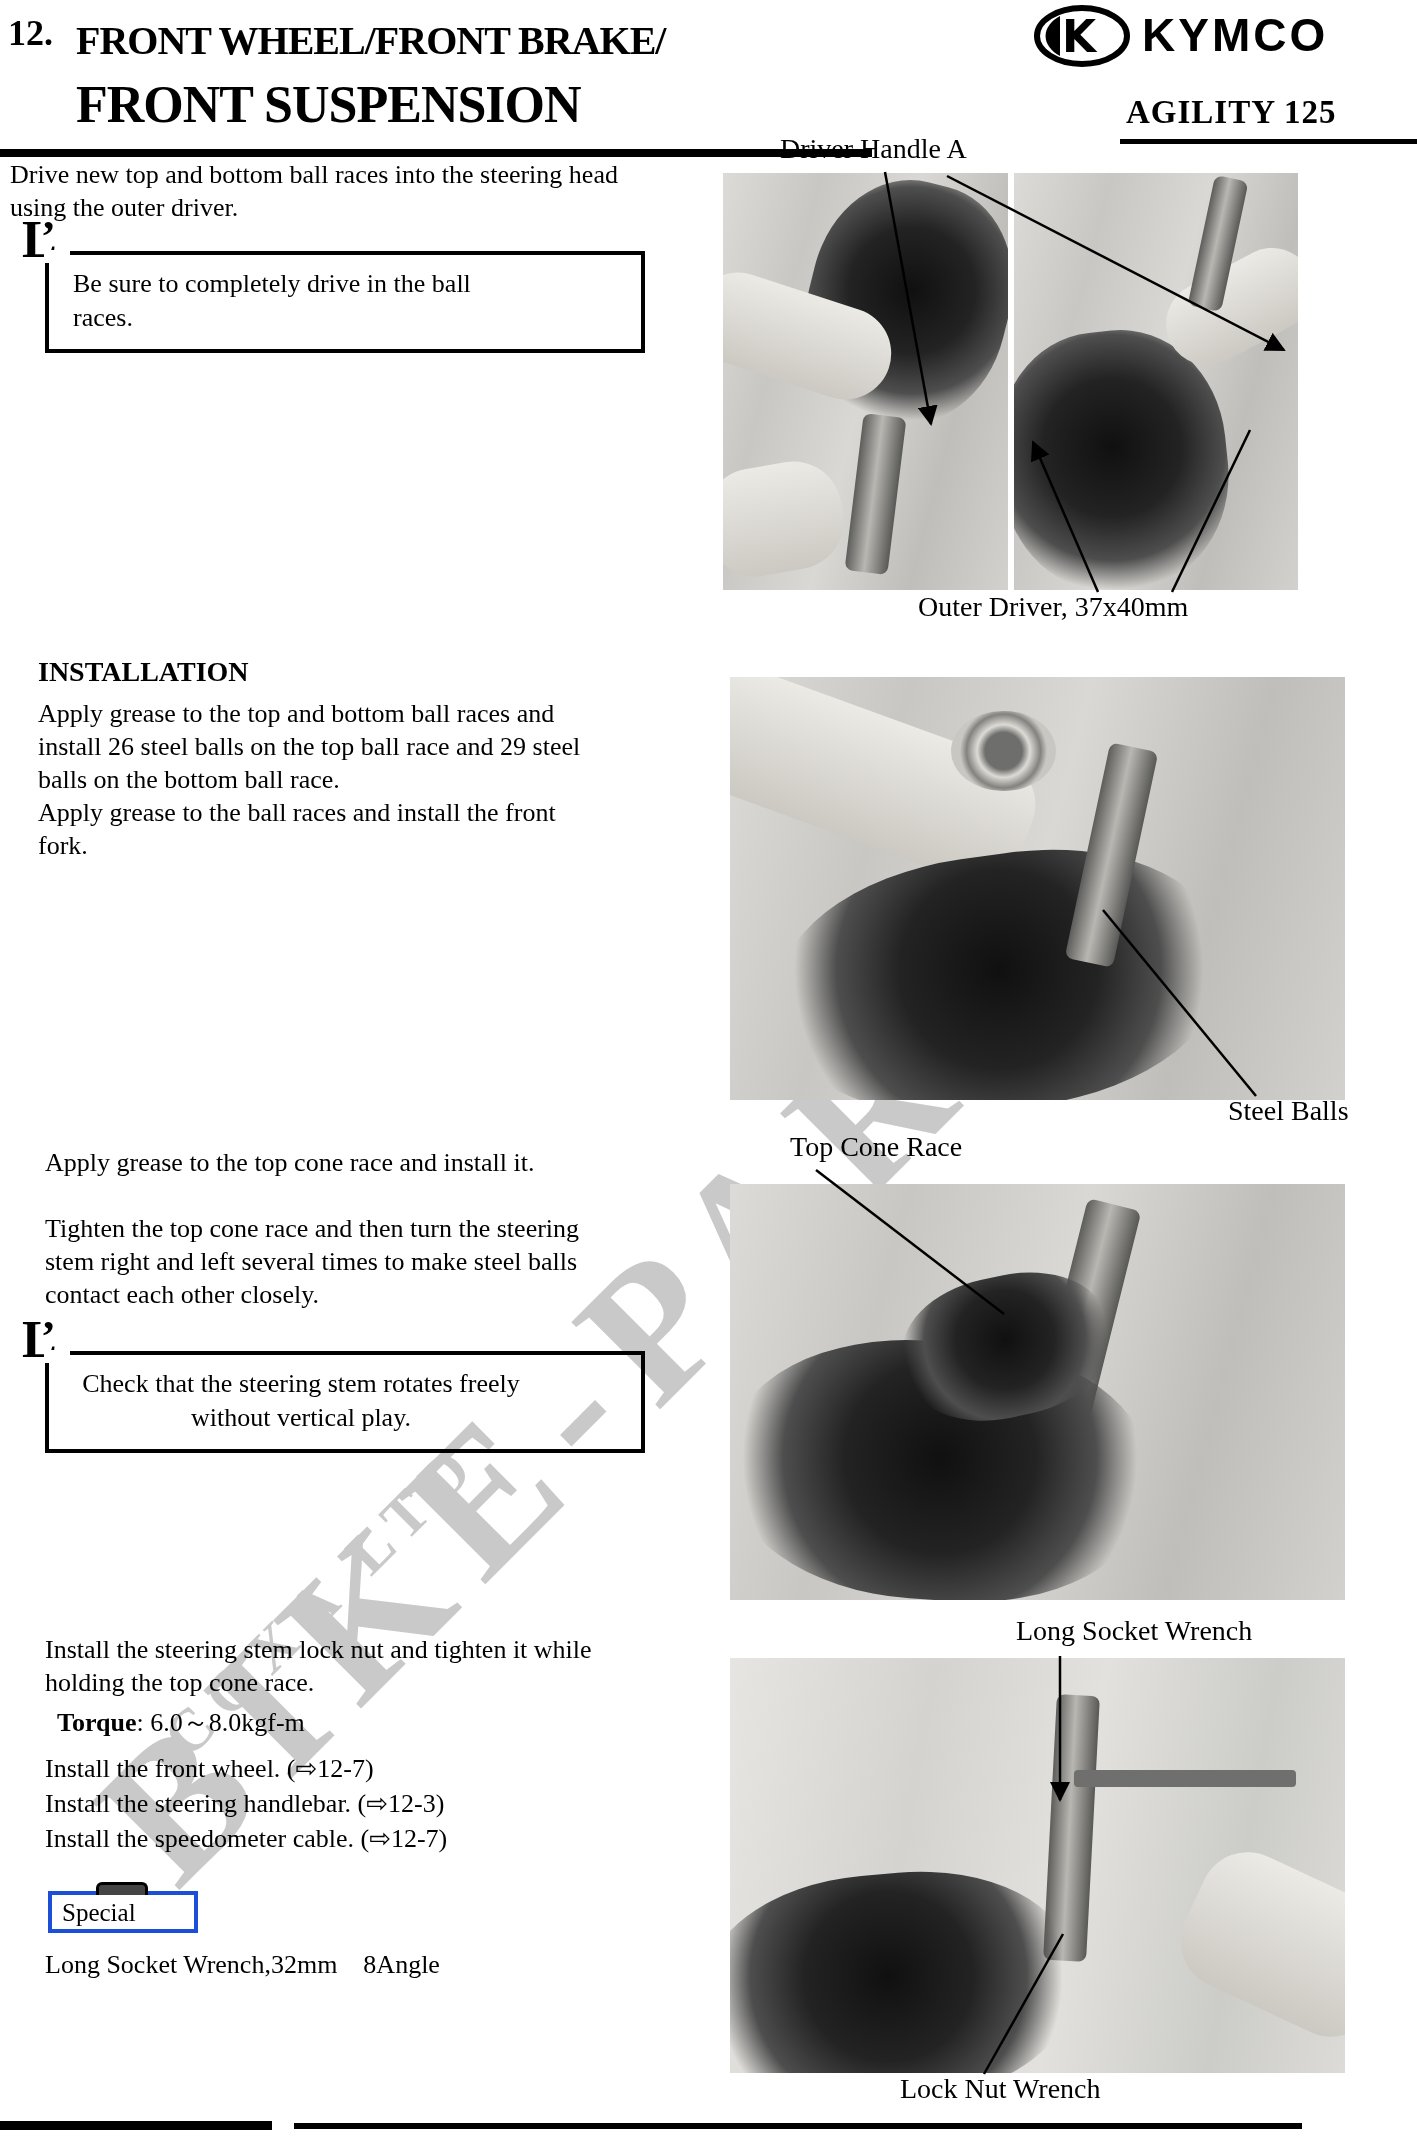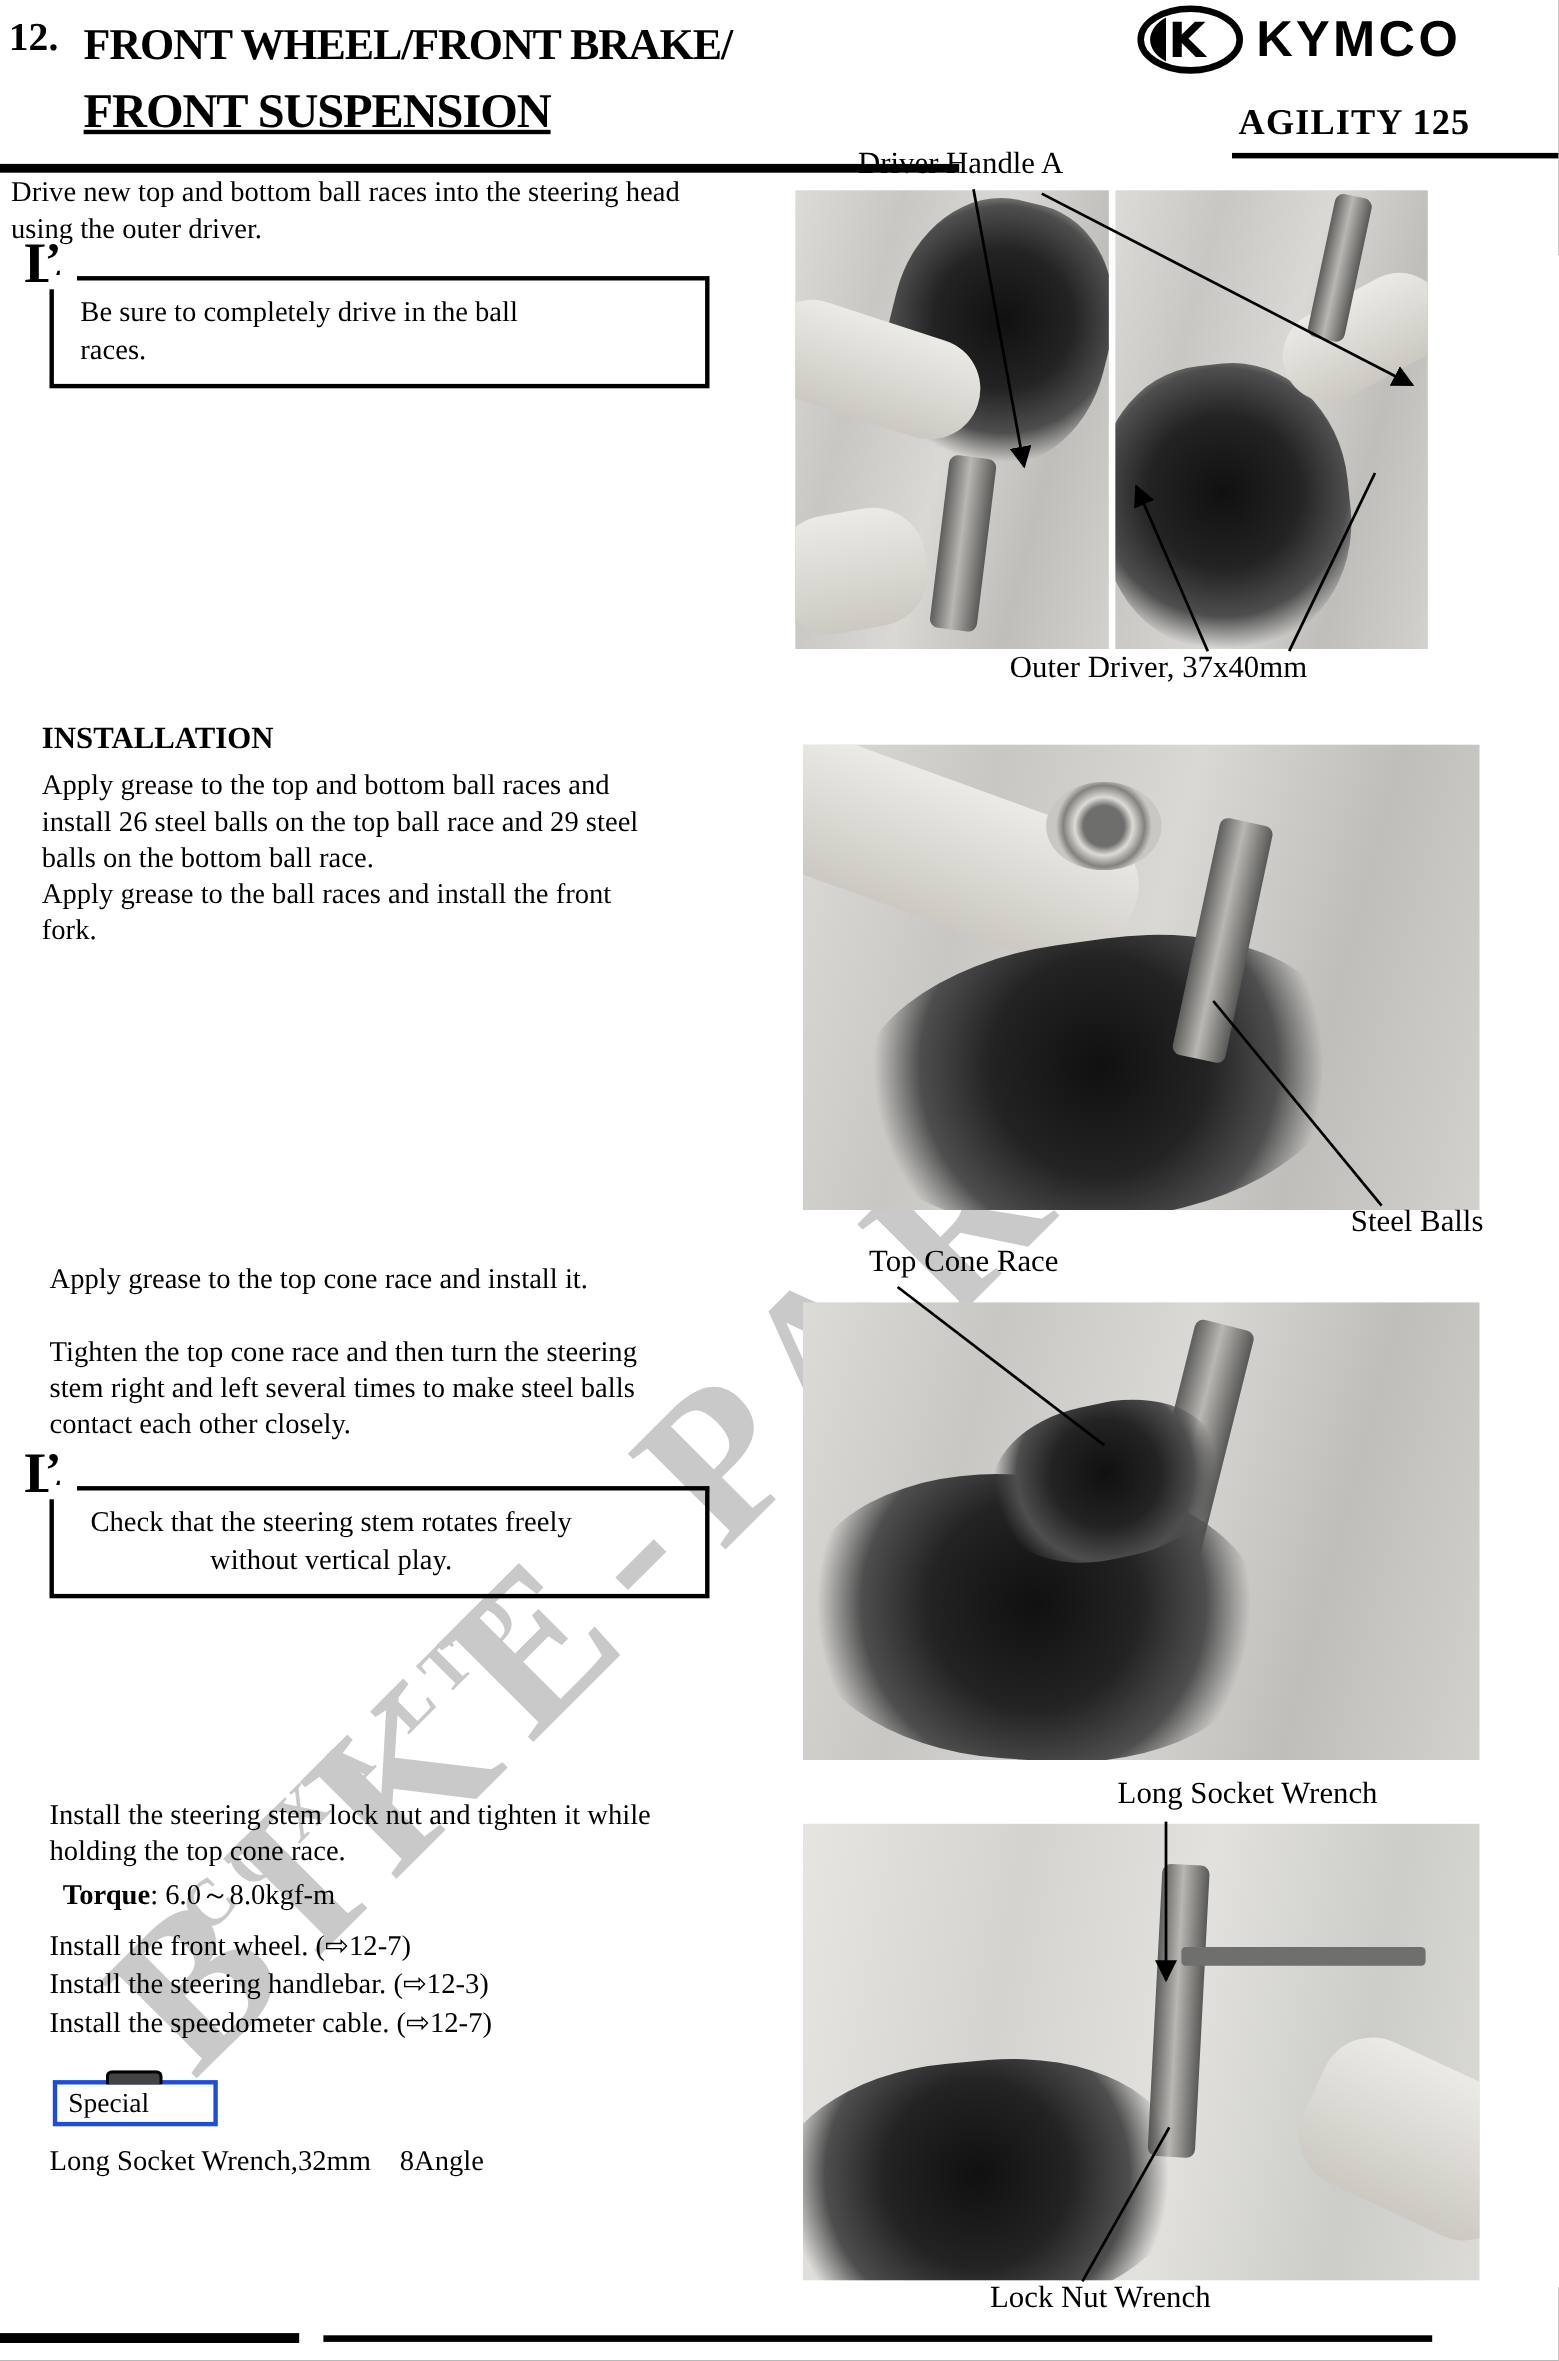--- a/index.html
+++ b/index.html
@@ -30,21 +30,21 @@
 </head>
 <body>
 
 <div class="page">
 
   <div class="abs wm" style="left:55px;top:1770px;font-size:190px;letter-spacing:28px;">BIKE-PARTS</div>
   <div class="abs wm" style="left:150px;top:1722px;font-size:60px;letter-spacing:14px;">COXA LTD</div>
 
   <div class="abs heading" style="left:8px;top:12px;font-size:36px;">12.</div>
   <div class="abs heading" style="left:76px;top:17px;font-size:40px;letter-spacing:-1px;">FRONT WHEEL/FRONT BRAKE/</div>
-  <div class="abs heading" style="left:76px;top:75px;font-size:44px;letter-spacing:-1px;text-decoration:underline;">FRONT SUSPENSION</div>
+  <div class="abs heading" style="left:76px;top:75px;font-size:52px;letter-spacing:-1px;">FRONT SUSPENSION</div>
   <div class="rule" style="left:0;top:149px;width:872px;height:8px;"></div>
 
   <svg class="abs" style="left:1032px;top:4px;z-index:2;" width="100" height="64" viewBox="0 0 100 64">
     <ellipse cx="50" cy="32" rx="45" ry="28" fill="none" stroke="#000" stroke-width="6"></ellipse>
     <path d="M28,12 a40,26 0 0 0 0,40 z" fill="#000"></path>
     <text x="30" y="48" font-family="DejaVu Sans, sans-serif" font-weight="bold" font-size="44">K</text>
   </svg>
   <div class="abs heading" style="left:1142px;top:8px;font-size:46px;letter-spacing:3px;font-family:'Liberation Sans',sans-serif;">KYMCO</div>
   <div class="abs heading" style="left:1126px;top:94px;font-size:33px;letter-spacing:1px;">AGILITY 125</div>
   <div class="rule" style="left:1120px;top:139px;width:297px;height:5px;"></div>

